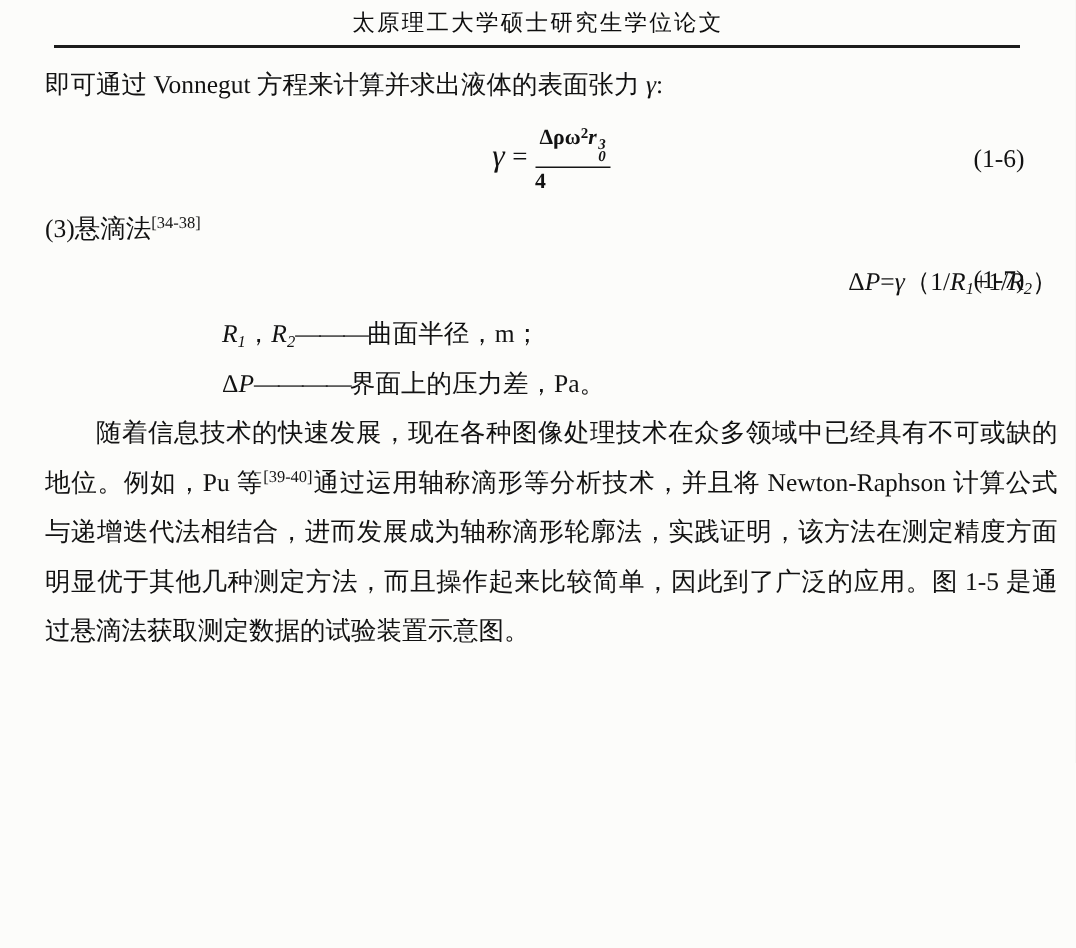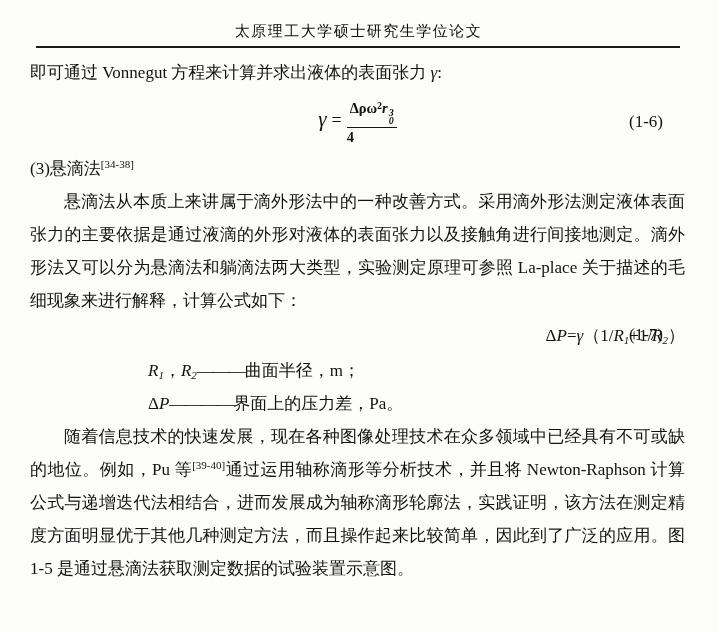--- a/index.html
+++ b/index.html
@@ -9,34 +9,34 @@
     width: 717px;
     height: 632px;
     margin: 0 auto;
     background: #fcfcfa;
     color: #121212;
     font-family: "Liberation Serif", "DejaVu Serif", serif;
     overflow: hidden;
     box-sizing: border-box;
   }
   
-  .page-header { padding-top: 22px; text-align: center; }
+  .page-header { padding-top: 6px; text-align: center; }
   .header-title {
     font-size: 15px;
     letter-spacing: 1.5px;
     color: #0e0e0e;
   }
   .header-rule {
     margin: 5px 37px 0 36px;
     border-top: 2.5px solid #1c1c1c;
     height: 0;
   }
   
   .content {
-    padding: 8px 32px 0 30px;
+    padding: 8px 12px 0 30px;
     font-size: 17px;
     line-height: 33px;
     text-align: justify;
   }
   .content p { margin: 0; }
   .intro-line { margin-top: 8px; text-indent: 0; }
   .para { text-indent: 2em; }
   sup.ref {
     font-size: 11px;
     line-height: 0;
@@ -128,21 +128,20 @@
                 <span>3</span>
                 <span>0</span>
               </span></span>
             <span class="den">4</span>
           </span></span>
       <span class="eq-label">(1-6)</span>
     </div>
 
     <p class="section-heading"><span>(3)悬滴法</span><sup class="ref">[34-38]</sup></p>
 
-    <p class="para"><span>悬滴法从本质上来讲属于滴外形法中的一种改善方式。采用滴外形法测定液体表面张力的主要依据是通过液滴的外形对液体的表面张力以及接触角进行间接地测定。滴外形法又可以分为悬滴法和躺滴法两大类型，实验测定原理可参照 La-place 关于描述的毛细现象来进行解释，计算公式如下：</span></p>
 
     <div class="eq-row eq-row-17">
       <span class="formula"><span>Δ</span><span class="var">P</span><span>=</span><span class="var">γ</span><span>（1/</span><span class="var">R</span><sub class="eq17-sub">1</sub><span>+1/</span><span class="var">R</span><sub class="eq17-sub">2</sub><span>）</span></span>
       <span class="eq-label">(1-7)</span>
     </div>
 
     <div class="def-block">
       <div class="def-row def-row-2"><span class="var">R</span><sub class="def-sub">1</sub><span>，</span><span class="var">R</span><sub class="def-sub">2</sub><span class="def-dash">———</span><span>曲面半径，m；</span></div>
       <div class="def-row def-row-3"><span>Δ</span><span class="var">P</span><span class="def-dash">————</span><span>界面上的压力差，Pa。</span></div>
     </div>

